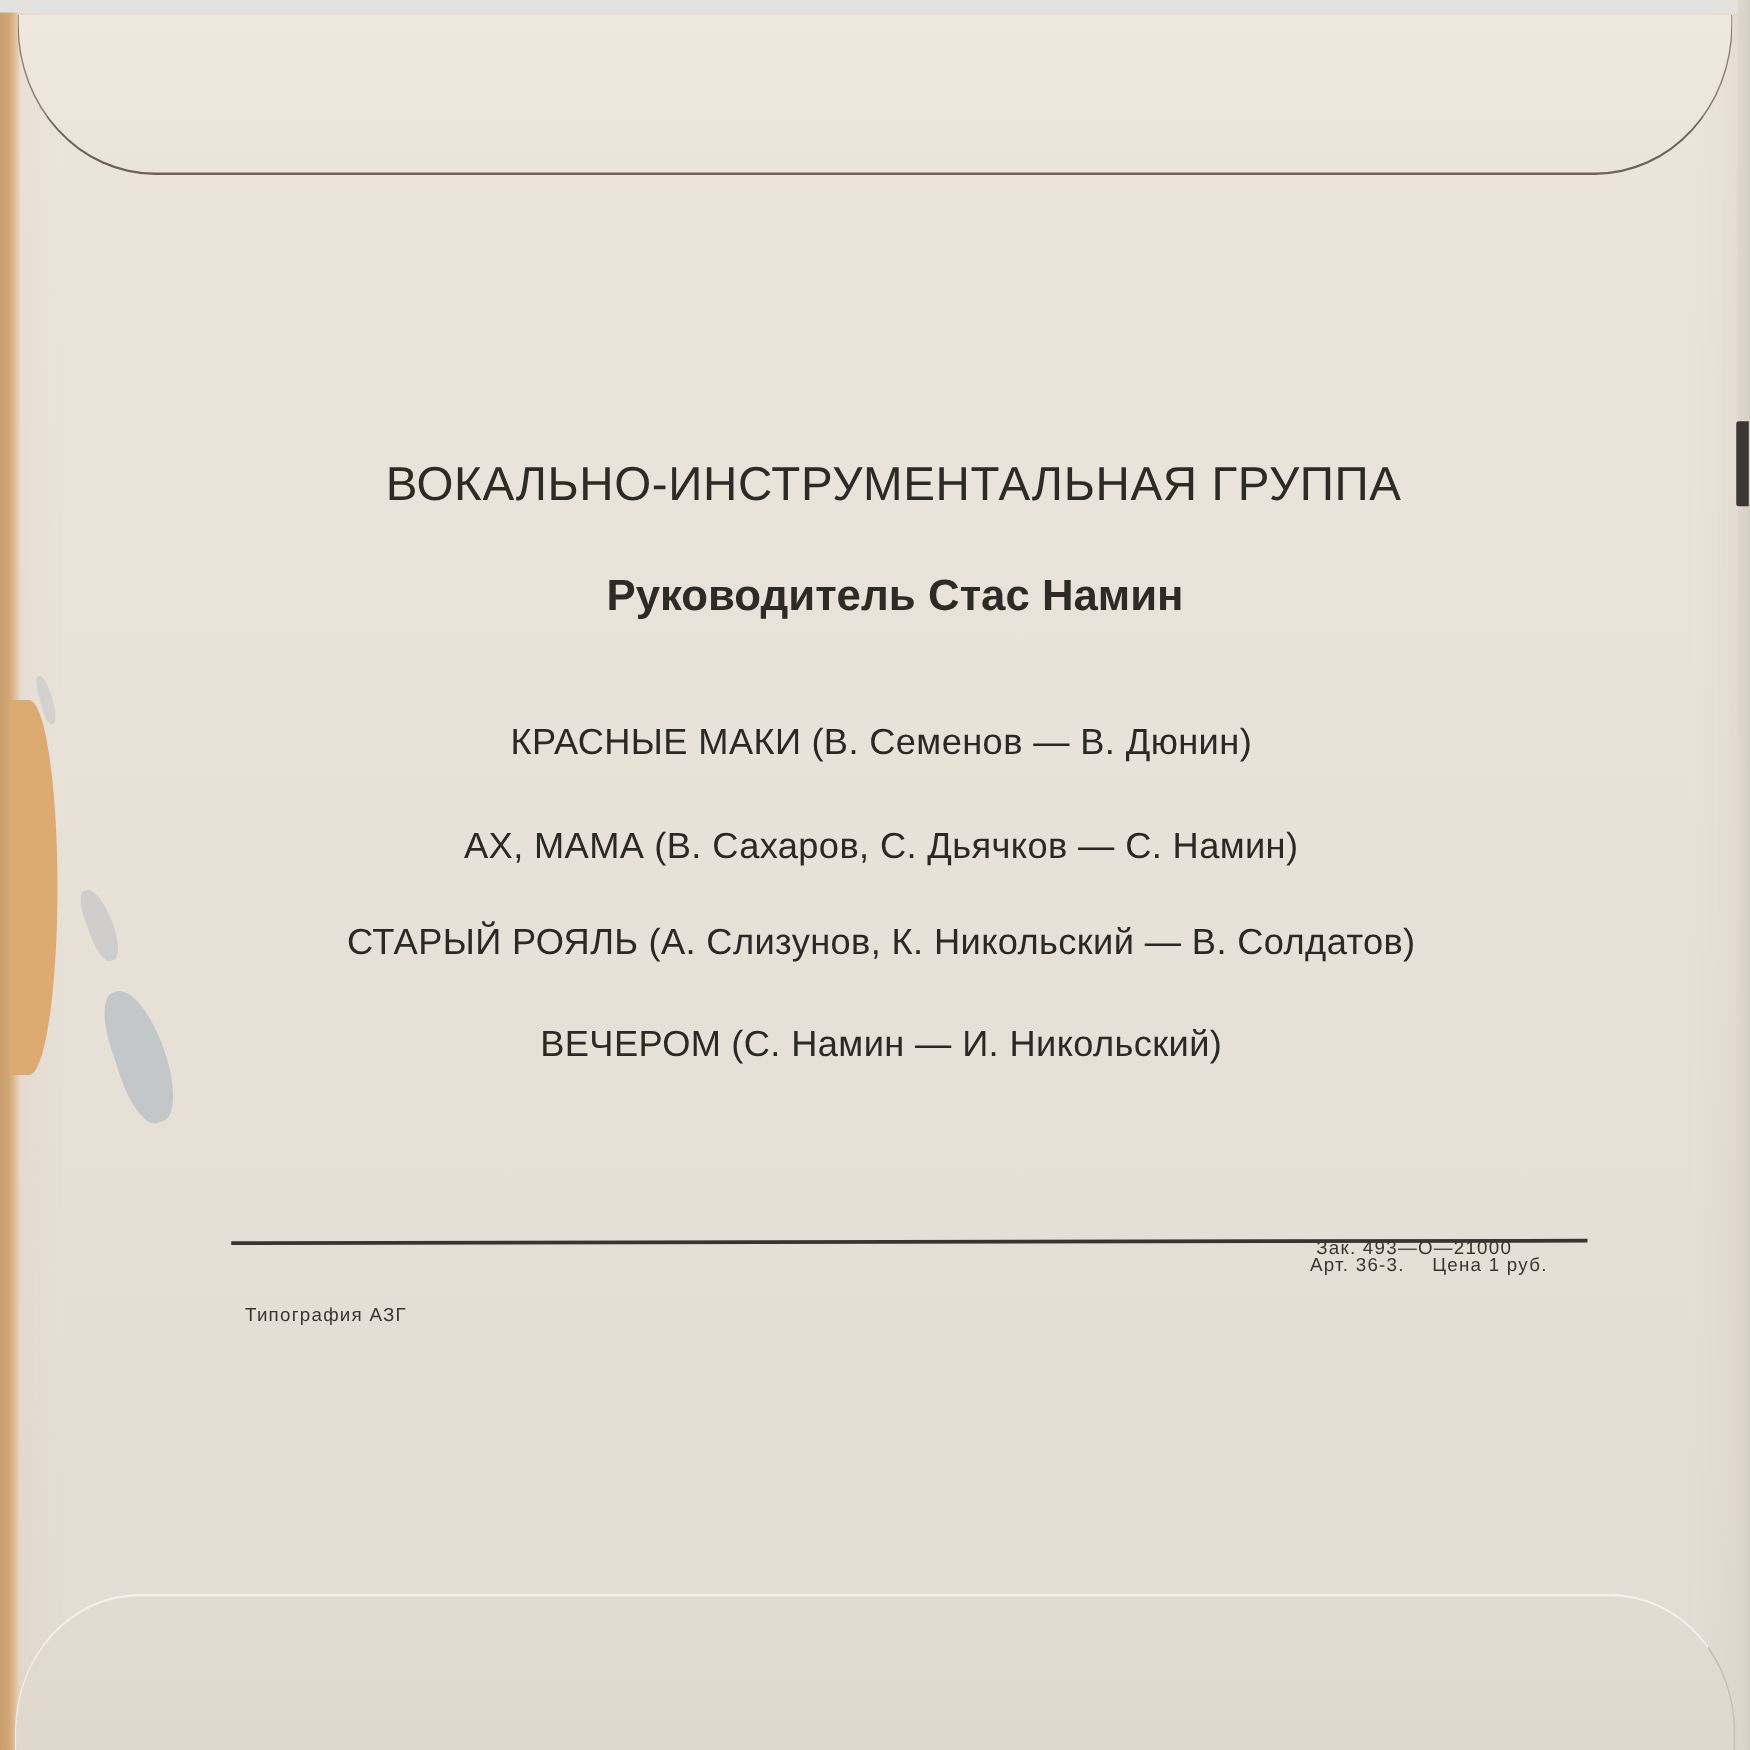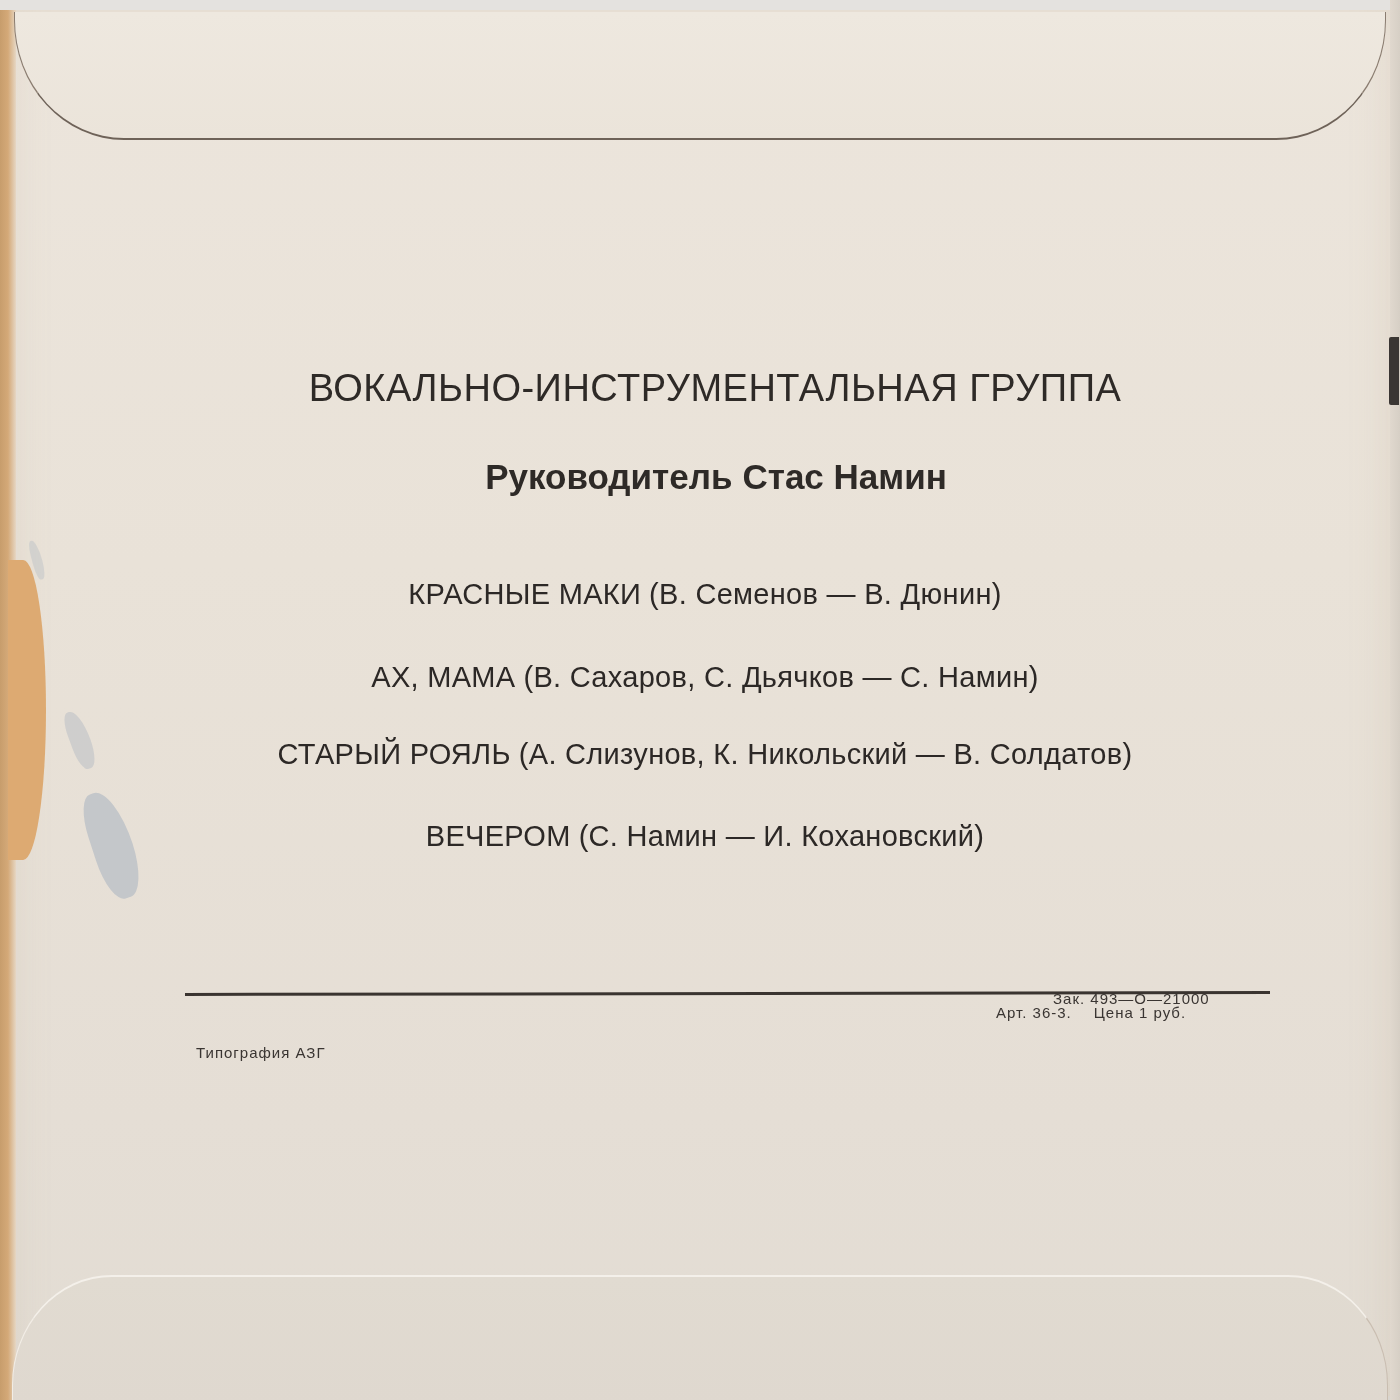--- a/index.html
+++ b/index.html
@@ -102,24 +102,24 @@
   <div class="track" style="top:578px;">
     <span>КРАСНЫЕ МАКИ</span><span class="paren">(В. Семенов — В. Дюнин)</span>
   </div>
   <div class="track" style="top:661px;">
     <span>АХ, МАМА</span><span class="paren">(В. Сахаров, С. Дьячков — С. Намин)</span>
   </div>
   <div class="track" style="top:738px;">
     <span>СТАРЫЙ РОЯЛЬ</span><span class="paren">(А. Слизунов, К. Никольский — В. Солдатов)</span>
   </div>
   <div class="track" style="top:820px;">
-    <span>ВЕЧЕРОМ</span><span class="paren">(С. Намин — И. Кохановский)</span>
+    <span>ВЕЧЕРОМ</span><span class="paren">(С. Намин — И. Никольский)</span>
   </div>
 
   <div class="rule"></div>
 
   <div class="small" style="left:196px;top:1044px;">Типография АЗГ</div>
 
-  <div class="small" style="left:996px;top:1004px;">
+  <div class="small" style="left:1048px;top:1004px;">
     <span>Арт. 36-3.</span><span style="margin-left:22px;">Цена 1 руб.</span>
   </div>
   <div class="small" style="left:1053px;top:990px;">Зак. 493—О—21000</div>
 </div>
 
 </body></html>

